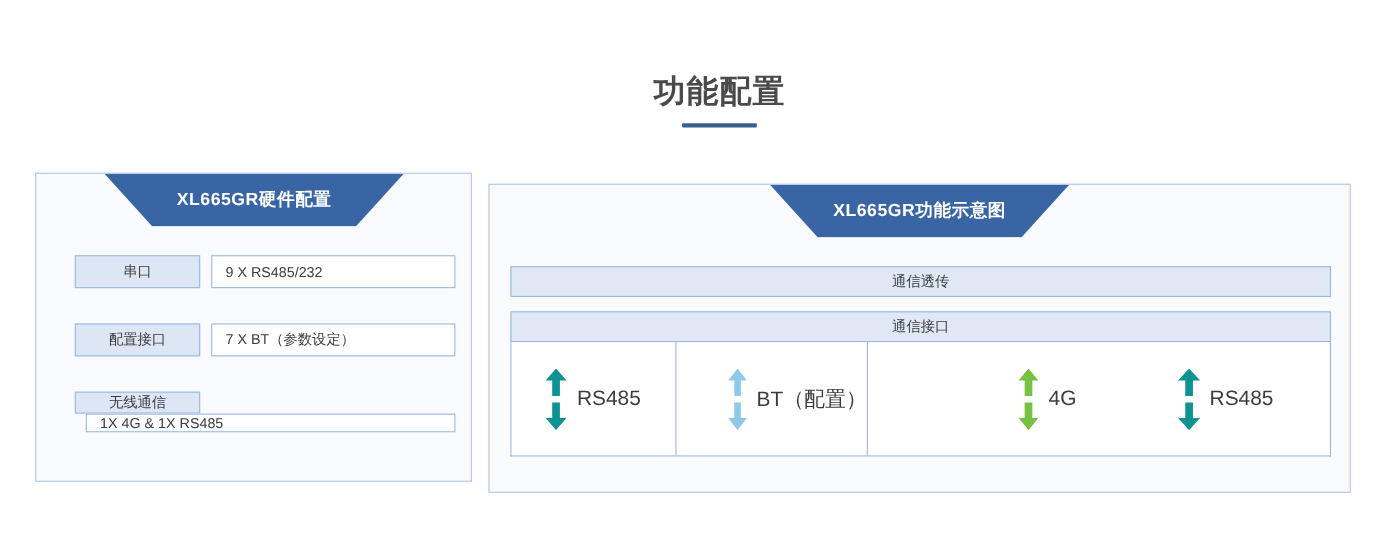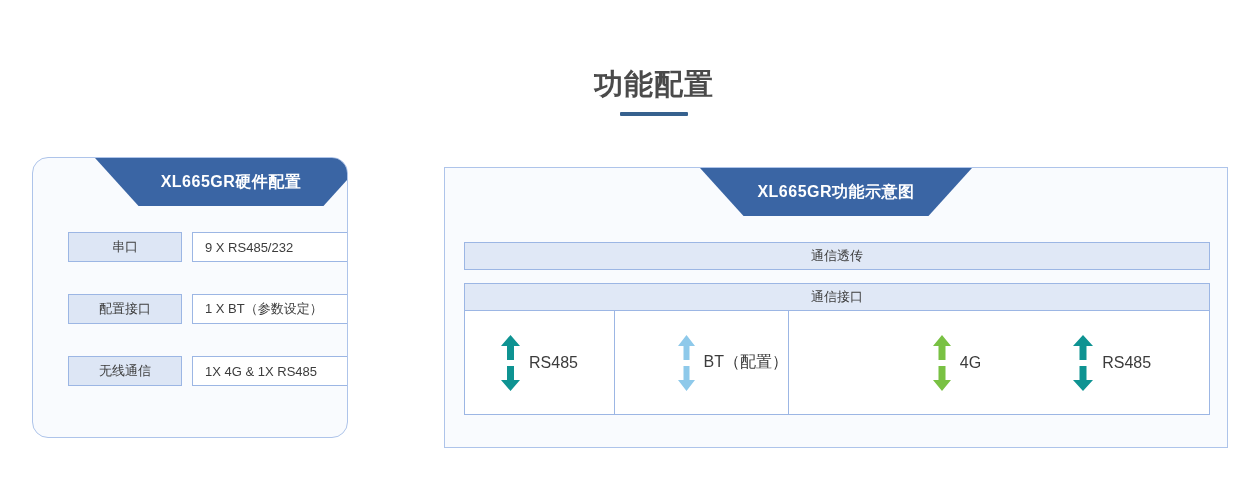--- a/index.html
+++ b/index.html
@@ -41,21 +41,21 @@
   }
 
   
   .card {
     position: absolute;
     background: #f9fbfe;
     border: 1px solid #aec4ea;
     box-sizing: border-box;
     overflow: hidden;
   }
-  .card-left  { left: 32px;  top: 157px; width: 316px; height: 281px; border-radius: 16px; }
+  .card-left  { left: 32px;  top: 157px; width: 397px; height: 281px; }
   .card-right { left: 444px; top: 167px; width: 784px; height: 281px; }
 
   
   .banner {
     position: absolute;
     top: 0;
     background: #3a65a4;
     color: #ffffff;
     font-size: 16px;
     font-weight: bold;
@@ -76,21 +76,21 @@
     top: 74px;
     width: 364px;
   }
   .spec-row {
     display: flex;
     align-items: stretch;
     height: 30px;
     margin-bottom: 32px;
     padding-left: 18px;
   }
-  .spec-row:last-child { margin-bottom: 0; }
+  .spec-row:last-child { margin-bottom: 0; flex-direction: column; }
   .spec-key {
     width: 114px;
     box-sizing: border-box;
     background: #dde6f5;
     border: 1px solid #9cb6e4;
     font-size: 13px;
     color: #3c3c3c;
     display: flex;
     align-items: center;
     justify-content: center;
@@ -149,21 +149,21 @@
   .col-1 { width: 150px; justify-content: center; }
   .col-2 { width: 174px; justify-content: flex-end; }
   .col-3 { flex: 1; justify-content: center; padding-left: 86px; }
 
   .port {
     display: flex;
     align-items: center;
   }
   .port + .port { margin-left: 92px; }
   .port-label {
-    font-size: 16px;
+    font-size: 19px;
     color: #3c3c3c;
     margin-left: 9px;
     white-space: nowrap;
   }
   .arrow-svg { display: block; }
 </style>
 </head>
 <body>
 
 <div class="page-title-wrap">
@@ -174,21 +174,21 @@
 <div class="card card-left">
   <div class="banner">XL665GR硬件配置</div>
 
   <div class="spec-rows">
     <div class="spec-row">
       <div class="spec-key">串口</div>
       <div class="spec-val">9 X RS485/232</div>
     </div>
     <div class="spec-row">
       <div class="spec-key">配置接口</div>
-      <div class="spec-val">1 X BT（参数设定）</div>
+      <div class="spec-val">7 X BT（参数设定）</div>
     </div>
     <div class="spec-row">
       <div class="spec-key">无线通信</div>
       <div class="spec-val">1X 4G &amp; 1X RS485</div>
     </div>
   </div>
 </div>
 
 <div class="card card-right">
   <div class="banner">XL665GR功能示意图</div>

